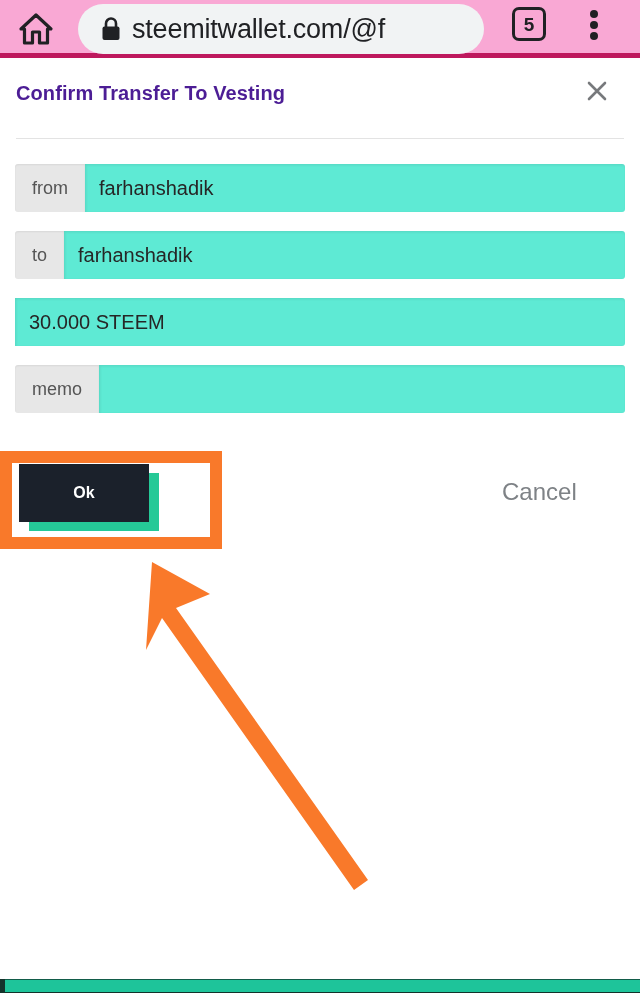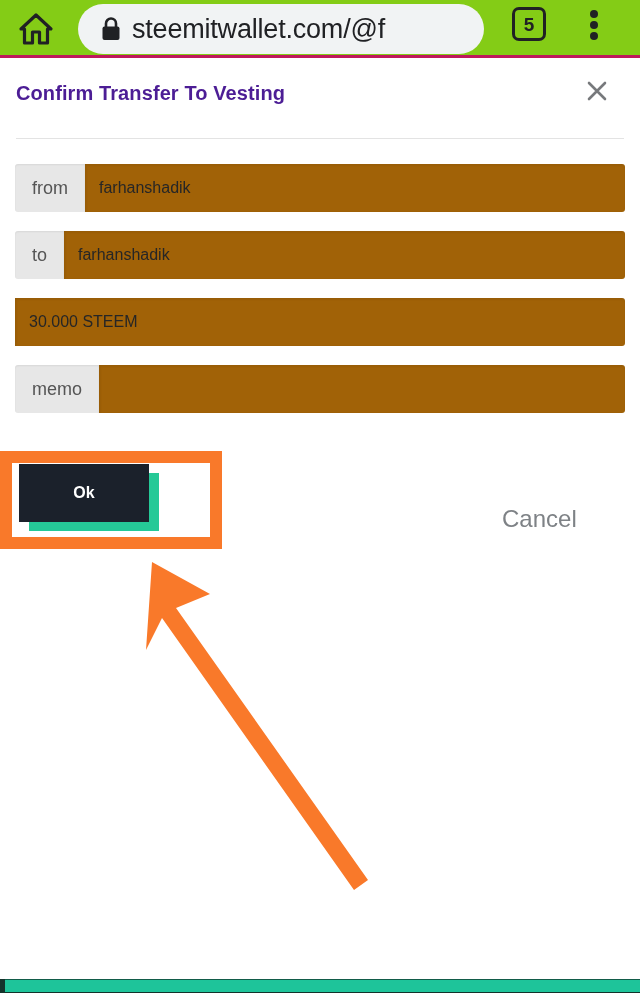--- a/index.html
+++ b/index.html
@@ -15,22 +15,22 @@
     font-family: "Liberation Sans", sans-serif;
     -webkit-font-smoothing: antialiased;
   }
 
   
   #browser-bar {
     position: absolute;
     left: 0; top: 0;
     width: 640px;
     height: 58px;
-    background: #84cc16;
-    border-bottom: 3px solid #be185d;
+    background: #f9a8d4;
+    border-bottom: 5px solid #be185d;
     box-sizing: border-box;
   }
   #home-icon {
     position: absolute;
     left: 16px; top: 10px;
     width: 40px; height: 38px;
   }
   #omnibox {
     position: absolute;
     left: 78px; top: 4px;
@@ -123,23 +123,23 @@
     align-items: center;
     justify-content: center;
     padding: 0 17px;
     box-sizing: border-box;
     border-radius: 3px 0 0 3px;
     box-shadow: inset 0 1px 2px rgba(0,0,0,0.07);
     white-space: nowrap;
   }
   .row-value {
     flex: 1 1 auto;
-    background: #a16207;
+    background: #5eead4;
     color: #262626;
-    font-size: 16px;
+    font-size: 20px;
     display: flex;
     align-items: center;
     padding: 0 14px;
     box-sizing: border-box;
     border-radius: 0 3px 3px 0;
     box-shadow: inset 1px 1px 3px rgba(0,0,0,0.09);
     white-space: nowrap;
     overflow: hidden;
   }
 
@@ -164,21 +164,20 @@
     cursor: pointer;
     border: none;
     font-family: "Liberation Sans", sans-serif;
   }
   #cancel-button {
     position: absolute;
     left: 502px; top: 478px;
     font-size: 24px;
     color: #7e8286;
     cursor: pointer;
-    margin-top: 27px;
   }
 
   
   #highlight-box {
     position: absolute;
     left: 0px; top: 451px;
     width: 222px; height: 98px;
     border: 12px solid #f9792a;
     box-sizing: border-box;
     pointer-events: none;

